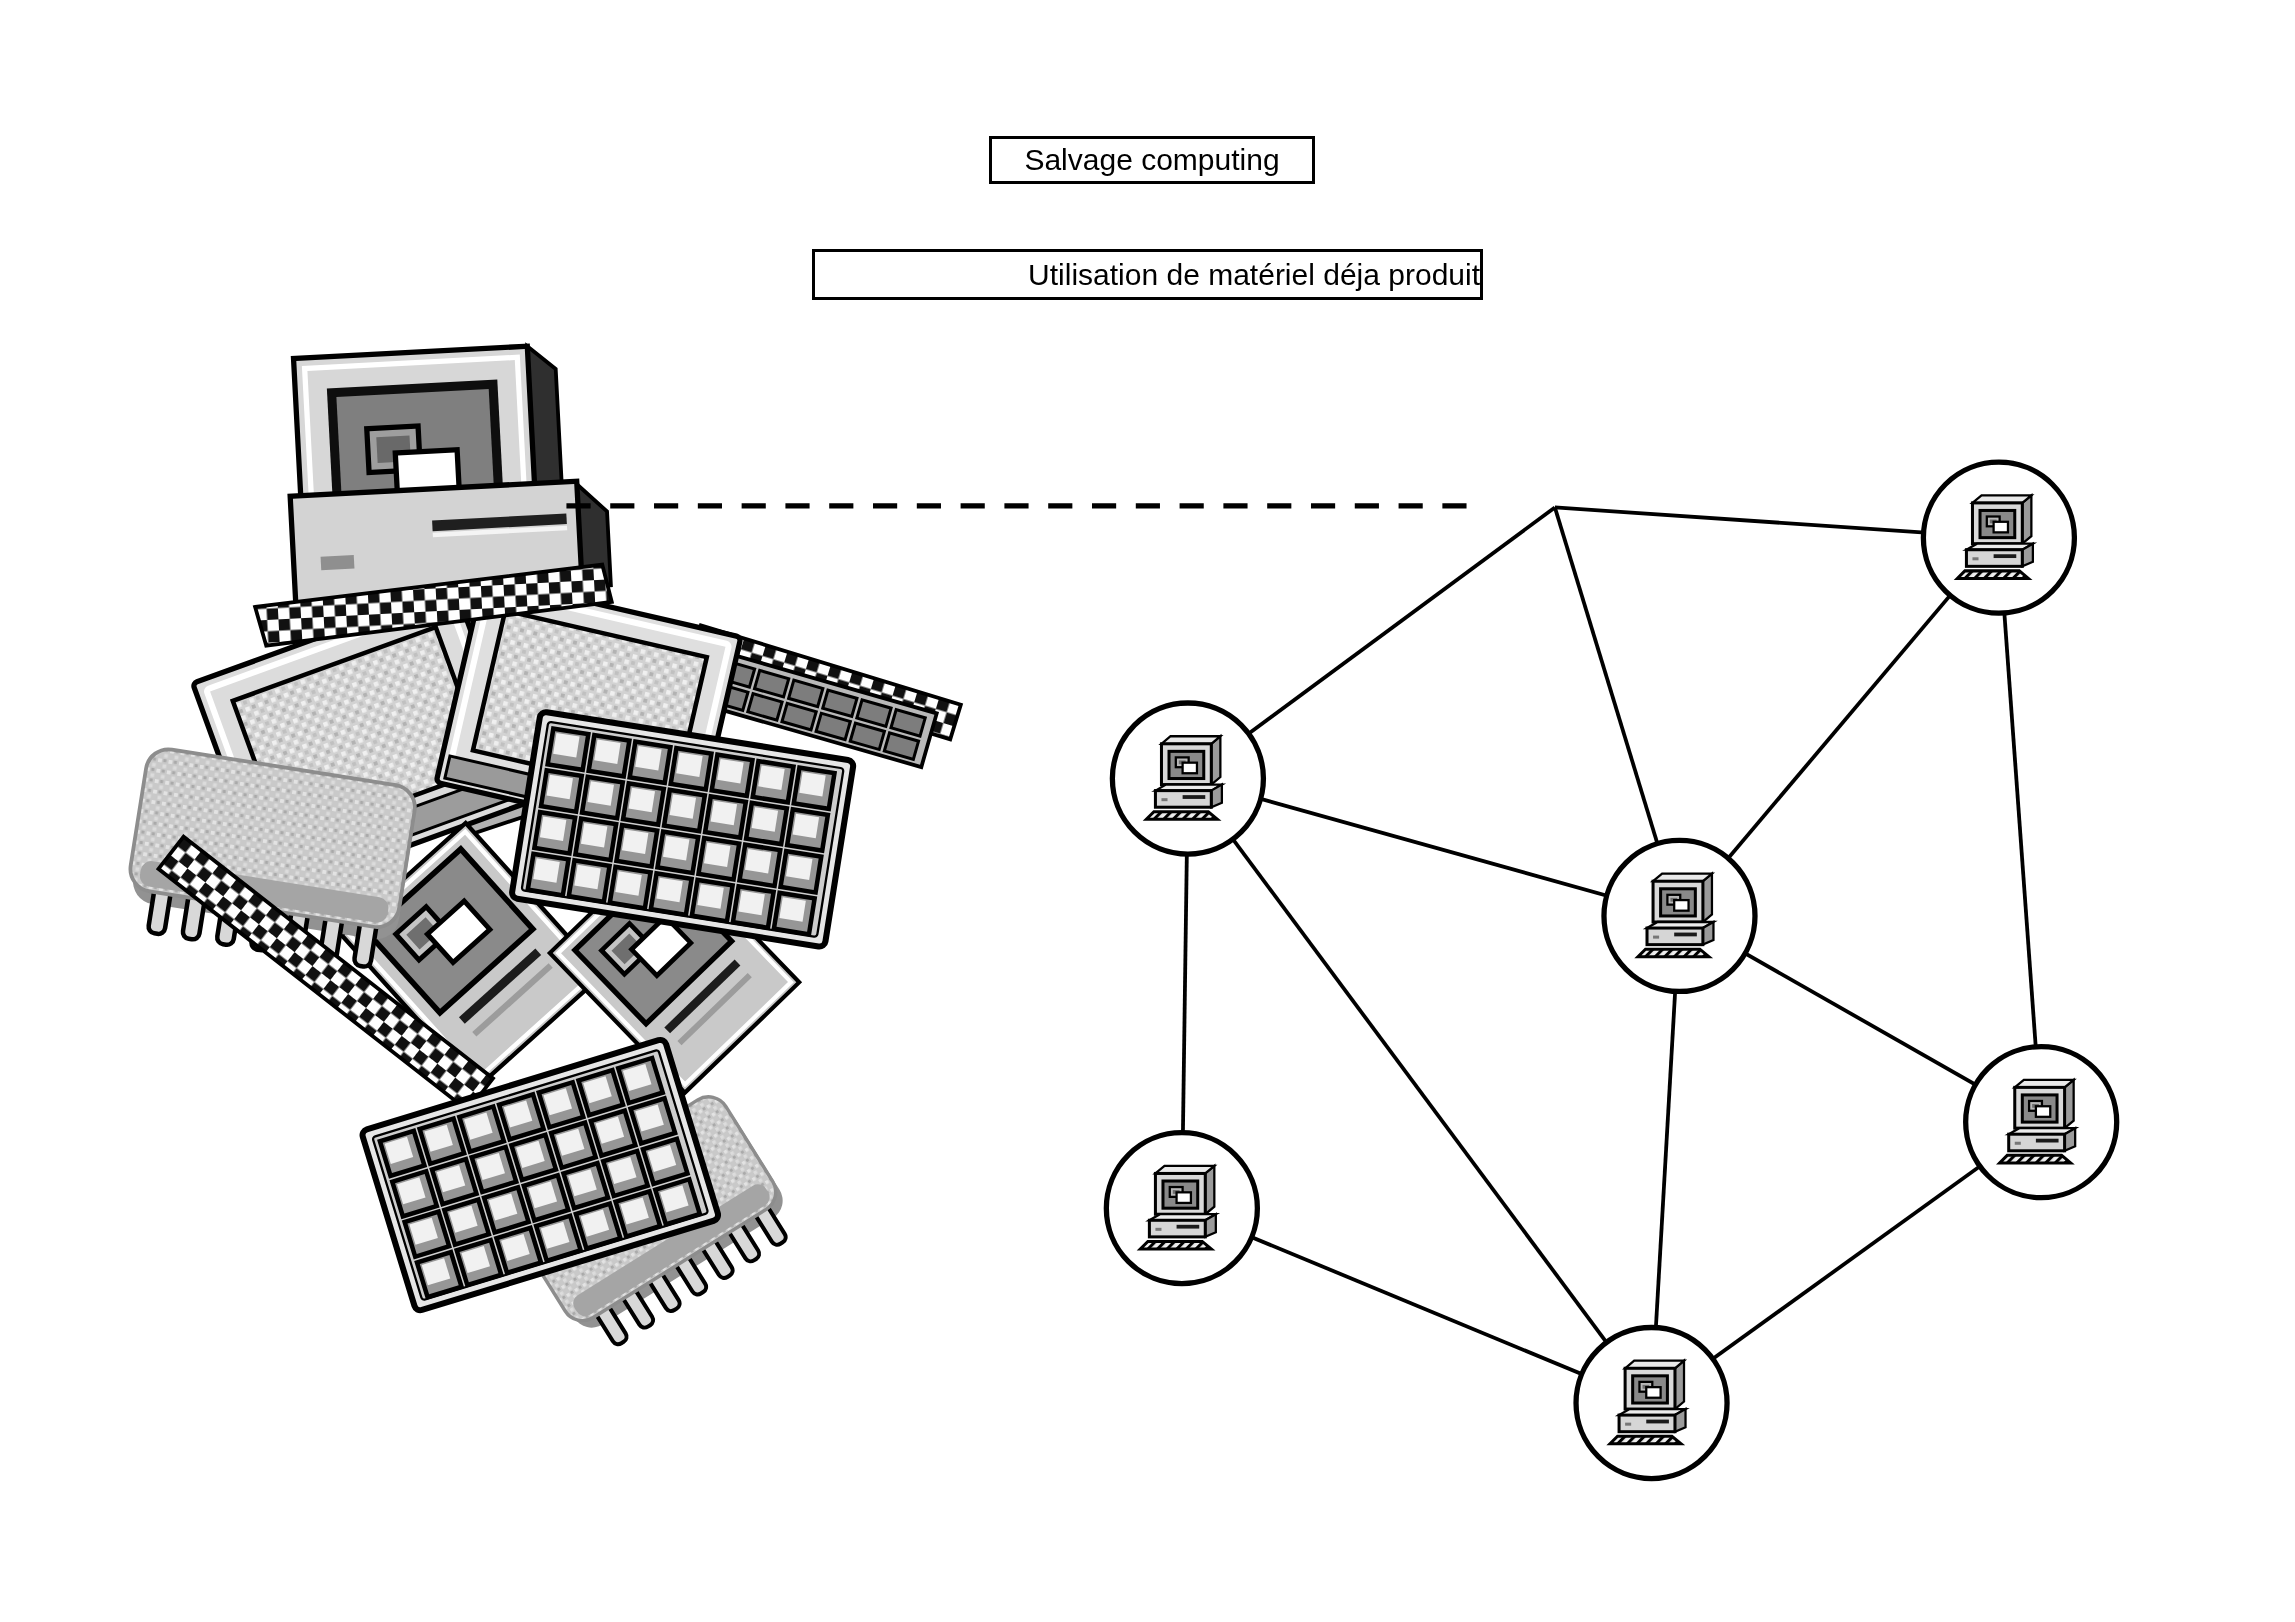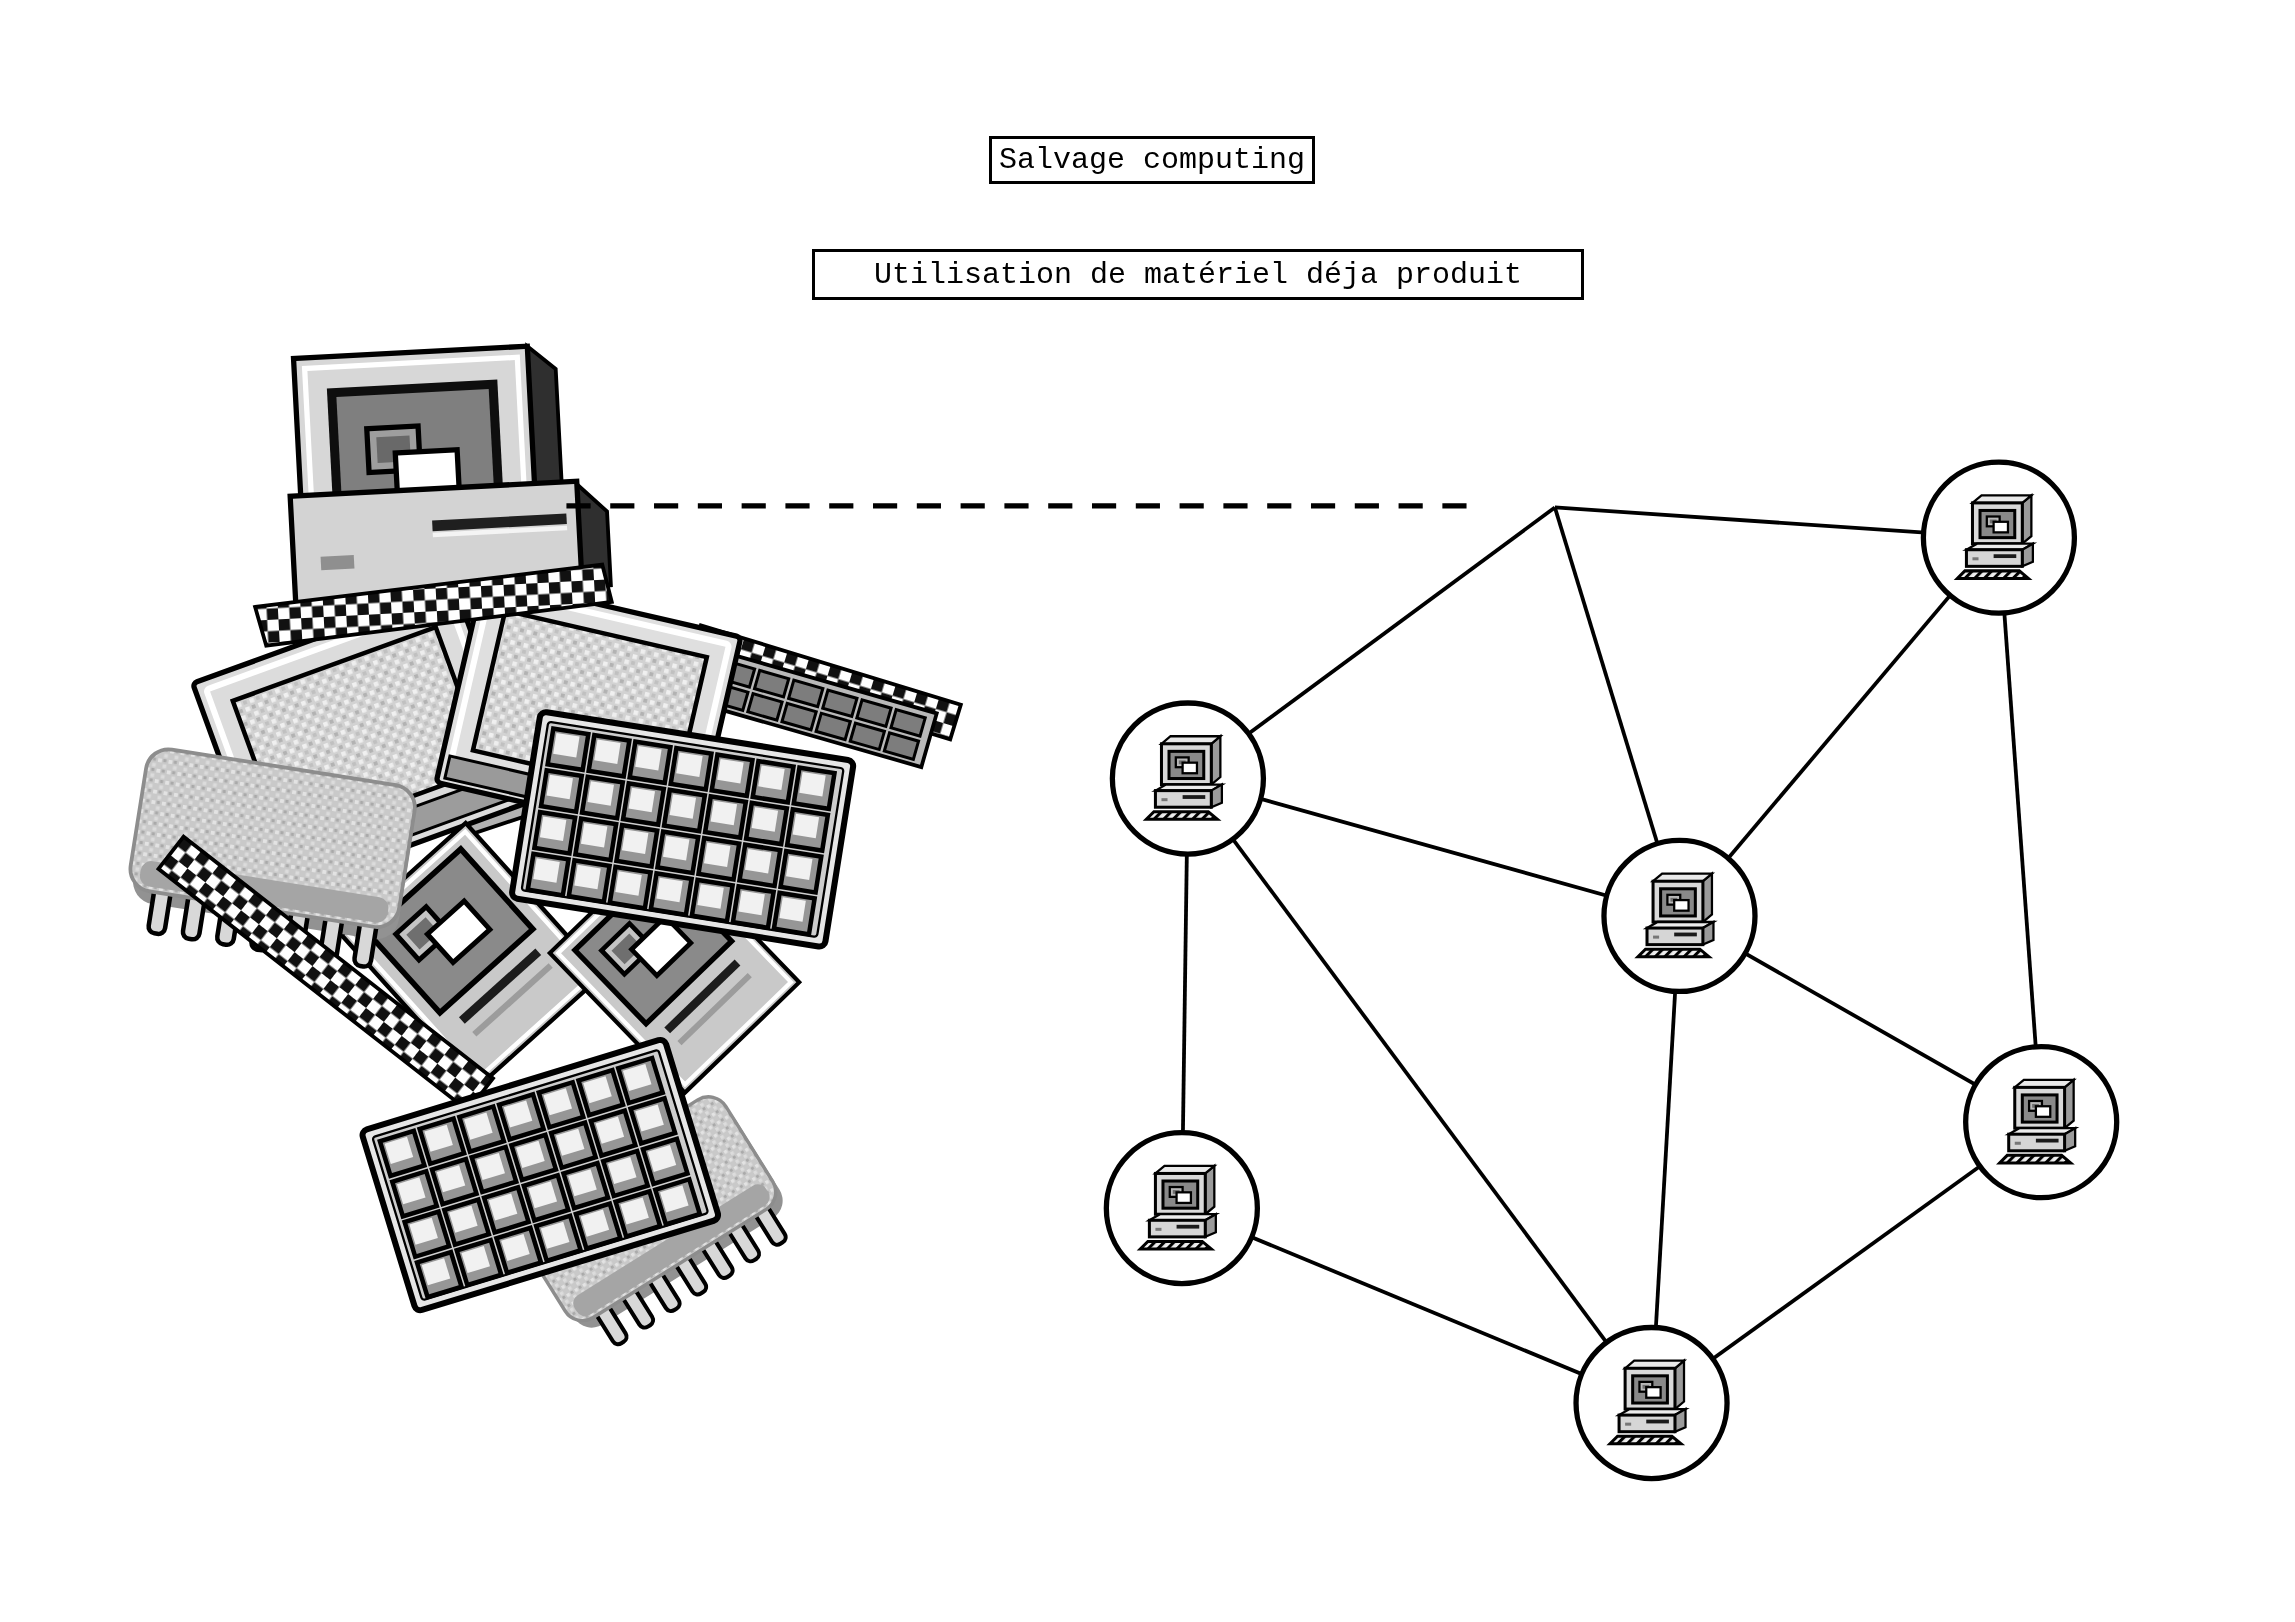--- a/index.html
+++ b/index.html
@@ -1,32 +1,32 @@
 <!DOCTYPE html>
 <html style="font-size:12px"><head>
 <meta charset="utf-8">
 <style>
   html,body{margin:0;padding:0;background:#ffffff;}
   .canvas{
     position:relative;
     width:2295px;height:1622px;
     background:#ffffff;
-    font-family:Liberation Mono, monospace;
+    font-family:Liberation Sans, sans-serif;
     color:#000;
     overflow:hidden;
   }
   svg.layer{position:absolute;left:0;top:0;}
   .box{
     position:absolute;box-sizing:border-box;
     border:3px solid #000;background:#fff;
     display:flex;align-items:center;justify-content:center;
     white-space:nowrap;
   }
   #title-box{left:989px;top:136px;width:326px;height:48px;font-size:30px;z-index:2;}
-  #subtitle-box{left:812px;top:249px;width:772px;height:51px;font-size:30px;z-index:2;}
+  #subtitle-box{left:812px;top:249px;width:671px;height:51px;font-size:30px;z-index:2;justify-content:flex-end;}
   #annotation-box{
     left:1431px;top:448px;width:248px;height:121px;
     font-size:27px;line-height:36px;
     flex-direction:column;text-align:center;z-index:2;
   }
 </style>
 </head>
 <body>
 
 <div class="canvas">

